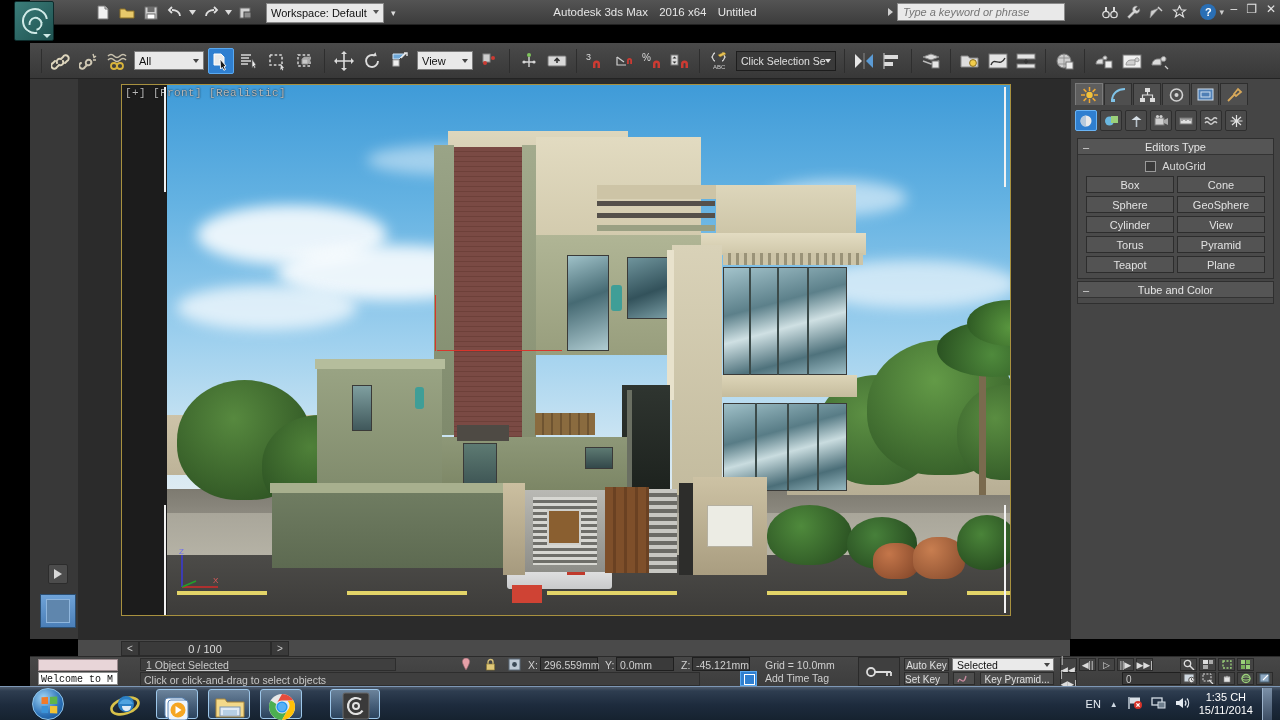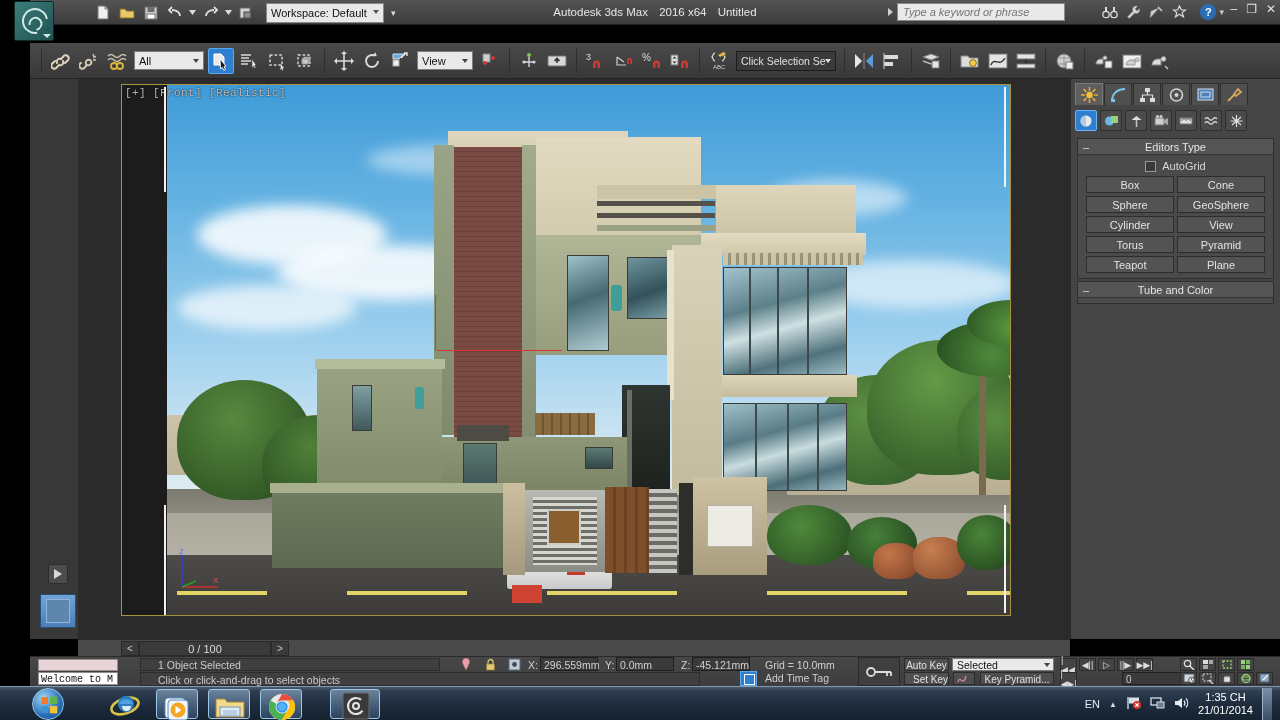--- a/index.html
+++ b/index.html
@@ -134,47 +134,47 @@
 
   
   .statusarea{ position:absolute; left:30px; top:656px; width:1250px; height:30px;
                background:linear-gradient(#474747,#3d3d3d); border-top:1px solid #2b2b2b;}
   .mlbox{ position:absolute; left:8px; top:2px; width:80px; height:12px;
           background:#e8d5d8; border:1px solid #9c8b8e;}
   .mltext{ position:absolute; left:8px; top:15px; width:80px; height:13px;
            background:#ffffff; border:1px solid #8d8d8d; color:#111;
            font-family:"Liberation Mono", monospace; font-size:10px; padding-left:2px;
            line-height:13px; overflow:hidden; white-space:nowrap;}
-  .promptA{ position:absolute; left:110px; top:1px; width:300px; height:13px;
+  .promptA{ position:absolute; left:110px; top:1px; width:256px; height:13px;
             background:#3f3f3f; border:1px solid #2d2d2d; color:#c8c8c8;
-            font-size:10.5px; line-height:13px; padding-left:17px;}
+            font-size:10.5px; line-height:13px; padding-left:5px;text-decoration:underline;}
   .promptB{ position:absolute; left:110px; top:15px; width:560px; height:14px;
             background:#3f3f3f; border:1px solid #2d2d2d; color:#c8c8c8;
-            font-size:10.5px; line-height:14px; padding-left:17px;}
+            font-size:10.5px; line-height:14px; padding-left:3px;}
   .sicon{ position:absolute; top:1px; width:16px; height:13px;
           display:flex; align-items:center; justify-content:center; font-size:10px;}
   .coordlbl{ position:absolute; top:2px; color:#d0d0d0; font-size:10.5px;}
   .coordfield{ position:absolute; top:0px; height:14px; background:#3a3a3a;
                border:1px solid #1f1f1f; color:#cfcfcf; font-size:10.5px;
                line-height:14px; padding-left:3px;}
   .gridlbl{ position:absolute; left:735px; top:2px; color:#d0d0d0; font-size:10.5px;}
   .addtag{ position:absolute; left:735px; top:15px; color:#d0d0d0; font-size:10.5px;}
   .tagbtn{ position:absolute; left:710px; top:14px; width:17px;height:15px;
            background:#2f7fd0; border:1px solid #5aa9f0; }
   .tagbtn:after{content:'';position:absolute;left:3px;top:2px;width:9px;height:9px;
            border:1.5px solid #fff;}
   .keybtn{ position:absolute; left:828px; top:0px; width:42px; height:29px;
            background:#3f3f3f; border:1px solid #2a2a2a; display:flex;
            align-items:center; justify-content:center;}
   .autokey{ position:absolute; left:874px; top:1px; width:45px;height:13px;
             background:#505050; border:1px solid #2c2c2c; color:#e0e0e0;
             font-size:10px; text-align:center; line-height:13px;}
   .setkey{ position:absolute; left:874px; top:15px; width:45px;height:13px;
             background:#505050; border:1px solid #2c2c2c; color:#e0e0e0;
-            font-size:10px; text-align:right; line-height:13px;}
+            font-size:10px; text-align:left; line-height:13px;}
   .selcombo{ position:absolute; left:922px; top:1px; width:102px; height:13px;
              background:#eaeaea; border:1px solid #7a7a7a; color:#111;
              font-size:10.5px; line-height:13px; padding-left:4px;}
   .selcombo .dd{ position:absolute; right:3px; top:4px; width:0;height:0;
              border-left:3px solid transparent;border-right:3px solid transparent;border-top:4px solid #444;}
   .keyfilters{ position:absolute; left:950px; top:15px; width:74px;height:13px;
              background:#4e4e4e; border:1px solid #2c2c2c; color:#e0e0e0;
              font-size:10px; text-align:center; line-height:13px;}
   .curvebtn{ position:absolute; left:923px; top:15px; width:22px;height:13px;
              background:#4e4e4e; border:1px solid #2c2c2c;
@@ -1062,19 +1062,19 @@
           </svg>
       </span>
       <span>
         <svg width="15" height="14" viewBox="0 0 15 14">
             <path d="M1 5h3l4-3v10L4 9H1z" fill="#e4eaf0"></path>
             <path d="M10 4.5a4 4 0 010 5M12 2.5a7 7 0 010 9" stroke="#e4eaf0" stroke-width="1.2" fill="none"></path>
           </svg>
       </span>
       <div class="clock">
         <div>1:35 CH</div>
-        <div>21/01/2014</div>
+        <div>15/11/2014</div>
       </div>
       <div class="showdesk"></div>
     </div>
   </div>
 
 </div>
 
 </body></html>

